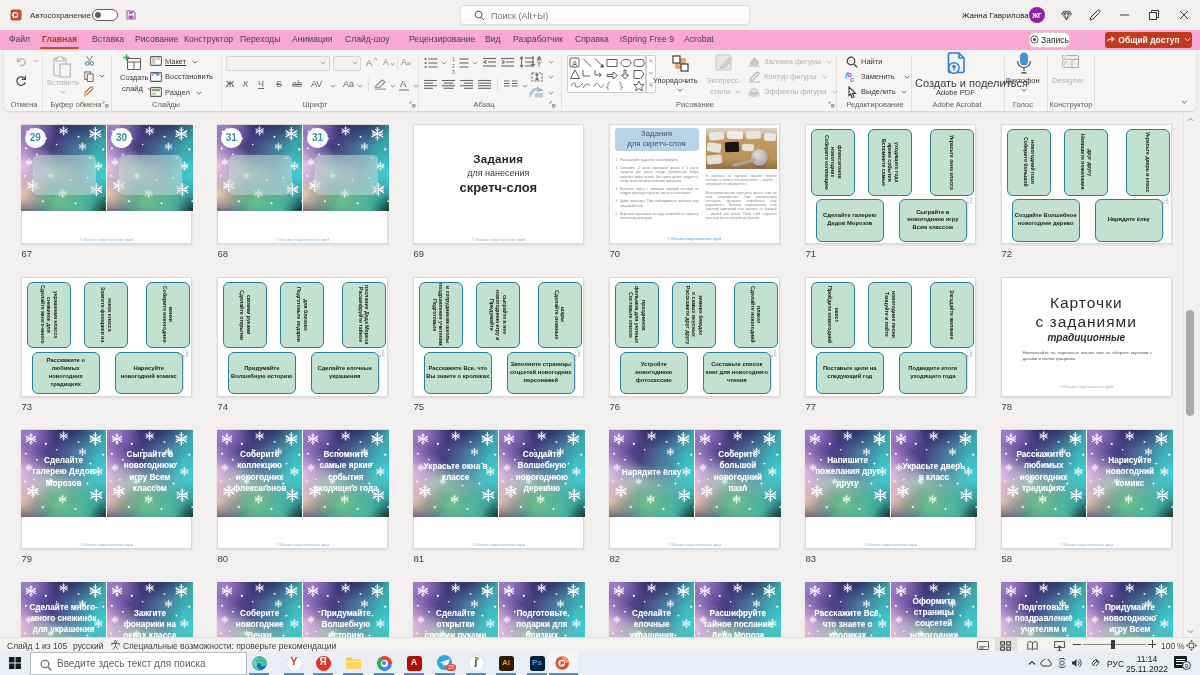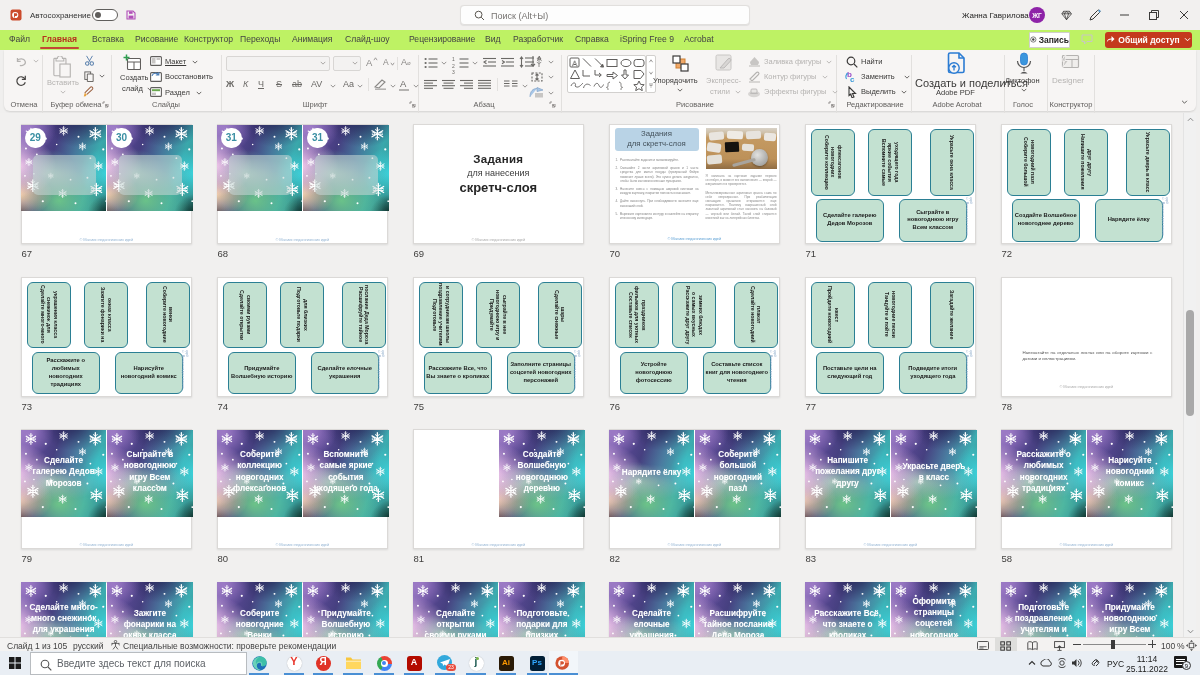--- a/index.html
+++ b/index.html
@@ -1,19 +1,19 @@
 <!DOCTYPE html>
 <html><head><meta charset="utf-8"><style>
 *{margin:0;padding:0;box-sizing:border-box}
 html,body{width:1200px;height:675px;overflow:hidden}
 body{font-family:"Liberation Sans",sans-serif;background:#f0efee;position:relative;color:#262626}
 .abs{position:absolute}
 
 #titlebar{position:absolute;left:0;top:0;width:1200px;height:30px;background:#f2f0ef}
-#tabrow{position:absolute;left:0;top:30px;width:1200px;height:20px;background:#bef264}
+#tabrow{position:absolute;left:0;top:30px;width:1200px;height:20px;background:#f9a8d4}
 #ribbon{position:absolute;left:4px;top:50px;width:1192px;height:61px;background:#f7f5f4;border-radius:0 0 6px 6px;box-shadow:0 1px 2px rgba(0,0,0,.12)}
 #canvas{position:absolute;left:0;top:113px;width:1200px;height:524px;background:#f1f0ef}
 #statusbar{position:absolute;left:0;top:637px;width:1200px;height:14px;background:#f3f2f1;border-top:1px solid #e1dfdd;font-size:8.5px;color:#424242}
 #taskbar{position:absolute;left:0;top:651px;width:1200px;height:24px;background:#e9eef4}
 .tseg{position:absolute;top:0;height:30px;display:flex;align-items:center;font-size:9px;color:#333}
 .tab{font-size:8.6px;color:#444;position:absolute;top:3.5px}
 .sep{position:absolute;width:1px;background:#e2e0de;top:5px;height:90px}
 .glabel{position:absolute;top:52px;font-size:7.5px;color:#605e5c;text-align:center}
 .slide{position:absolute;width:171.5px;height:120px;background:#fff;border:1px solid #dbd9d7;box-shadow:0 .5px 2px rgba(0,0,0,.10)}
 .snum{position:absolute;font-size:9.5px;color:#3f3e3d}
@@ -142,21 +142,21 @@
 <div class="tab" style="left:184px">Конструктор</div>
 <div class="tab" style="left:240px">Переходы</div>
 <div class="tab" style="left:292px">Анимация</div>
 <div class="tab" style="left:345px">Слайд-шоу</div>
 <div class="tab" style="left:409px">Рецензирование</div>
 <div class="tab" style="left:485px">Вид</div>
 <div class="tab" style="left:513px">Разработчик</div>
 <div class="tab" style="left:575px">Справка</div>
 <div class="tab" style="left:620px">iSpring Free 9</div>
 <div class="tab" style="left:684px">Acrobat</div>
-<div class="abs" style="left:1029px;top:1.5px;width:41px;height:16px;background:#fff;border:1px solid #d1cfcd;border-radius:1px;display:flex;align-items:center;justify-content:center;font-size:8.5px;font-weight:700;color:#252423"><svg width="9" height="9" viewBox="0 0 9 9" style="margin-right:2px">
+<div class="abs" style="left:1029px;top:1.5px;width:41px;height:16px;background:#fff;border:1px solid #d1cfcd;border-radius:6px;display:flex;align-items:center;justify-content:center;font-size:8.5px;font-weight:400;color:#252423"><svg width="9" height="9" viewBox="0 0 9 9" style="margin-right:2px">
         <circle cx="4.5" cy="4.5" r="3.6" fill="none" stroke="#444" stroke-width=".9"></circle>
         <circle cx="4.5" cy="4.5" r="1.6" fill="#444"></circle>
       </svg>Запись</div>
 <svg class="abs" style="left:1081px;top:4px" width="12" height="11" viewBox="0 0 12 11">
       <path d="M1 1h10v6.5H6L3.5 10 V7.5 H1z" fill="none" stroke="#c8c6c4" stroke-width="1"></path>
     </svg>
 <div class="abs" style="left:1105px;top:1.5px;width:87px;height:16.5px;background:#c4391d;border-radius:3px;display:flex;align-items:center;justify-content:center;font-size:8.5px;font-weight:700;color:#fff"><svg width="9" height="9" viewBox="0 0 9 9" style="margin-right:3px">
         <path d="M5.5 3.5 V1 L8.5 4 L5.5 7 V4.5 C3 4.5 1.5 5.5 .8 7.5 C.8 5 2.5 3.6 5.5 3.5z" fill="#fff"></path>
       </svg>Общий доступ <svg width="7" height="5" viewBox="0 0 8 6" style="margin-left:4px">
         <path d="M1 1.5 L4 4.5 L7 1.5" stroke="#fff" fill="none" stroke-width="1.2"></path>
@@ -742,20 +742,25 @@
     </div>
     <div class="gcard gv" style="left:124px;top:4px;width:44px;height:66.5px">
       <span>Загадайте желание</span>
     </div>
     <div class="gcard gh" style="left:10.5px;top:74px;width:67.5px;height:42.5px">Поставьте цели на следующий год</div>
     <div class="gcard gh" style="left:93.5px;top:74px;width:67.5px;height:42.5px">Подведите итоги уходящего года</div>
     <div class="vftr" style="right:2px;top:72px">© Магазин педагогических идей</div>
   </div>
 <div class="snum" style="left:805.5px;top:400.5px">77</div>
 <div class="slide" style="left:1000.5px;top:276.5px">
+    <div style="position:absolute;left:0;width:100%;top:16px;text-align:center;color:#2b2b2b">
+      <div style="font-size:15.5px;letter-spacing:1px">Карточки</div>
+      <div style="font-size:15.5px;letter-spacing:1px;margin-top:1px">с заданиями</div>
+      <div style="font-size:10px;font-weight:700;font-style:italic;margin-top:1px">традиционные</div>
+    </div>
     <div style="position:absolute;left:21px;top:72px;width:130px;font-size:4.4px;color:#555;line-height:1.5;text-align:justify">Напечатайте на отдельных листах или на обороте карточки с датами и иллюстрациями.</div>
     <div class="ftr" style="top:106px;color:#b0b0b0">© Магазин педагогических идей</div>
   </div>
 <div class="snum" style="left:1001.5px;top:400.5px">78</div>
 <div class="slide" style="left:20.5px;top:429px">
     <div class="aur" style="left:-0.5px;top:-0.5px;width:85.25px;height:87px">
       <svg class="ff" viewBox="0 0 86 88" preserveAspectRatio="none">
         <use href="#field"></use>
       </svg>
       <div class="atx" style="left:8px;right:8px;top:50%;transform:translateY(-52%)">Сделайте галерею Дедов Морозов</div>
@@ -779,20 +784,26 @@
     <div class="aur" style="left:85.75px;top:-0.5px;width:85.25px;height:87px">
       <svg class="ff" viewBox="0 0 86 88" preserveAspectRatio="none">
         <use href="#field"></use>
       </svg>
       <div class="atx" style="left:8px;right:8px;top:50%;transform:translateY(-52%)">Вспомните самые яркие события уходящего года</div>
     </div>
     <div class="ftr" style="top:112px">© Магазин педагогических идей</div>
   </div>
 <div class="snum" style="left:217.5px;top:553px">80</div>
 <div class="slide" style="left:412.5px;top:429px">
+    <div class="aur" style="left:-0.5px;top:-0.5px;width:85.25px;height:87px">
+      <svg class="ff" viewBox="0 0 86 88" preserveAspectRatio="none">
+        <use href="#field"></use>
+      </svg>
+      <div class="atx" style="left:8px;right:8px;top:50%;transform:translateY(-52%)">Украсьте окна в классе</div>
+    </div>
     <div class="aur" style="left:85.75px;top:-0.5px;width:85.25px;height:87px">
       <svg class="ff" viewBox="0 0 86 88" preserveAspectRatio="none">
         <use href="#field"></use>
       </svg>
       <div class="atx" style="left:8px;right:8px;top:50%;transform:translateY(-52%)">Создайте Волшебную новогоднюю деревню</div>
     </div>
     <div class="ftr" style="top:112px">© Магазин педагогических идей</div>
   </div>
 <div class="snum" style="left:413.5px;top:553px">81</div>
 <div class="slide" style="left:608.5px;top:429px">

